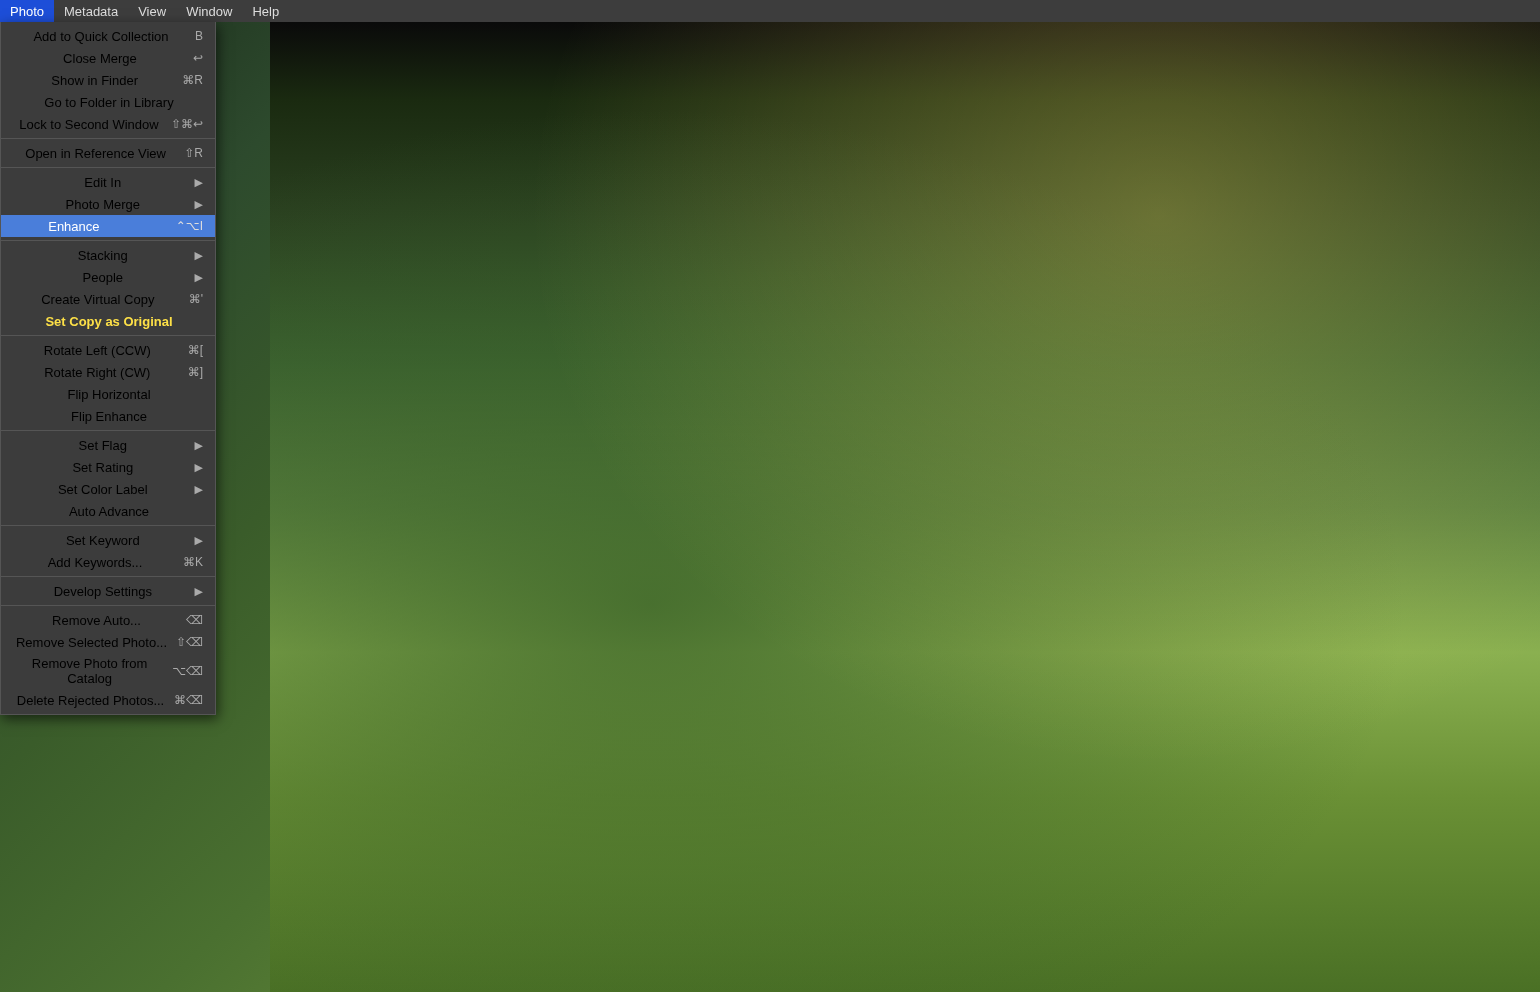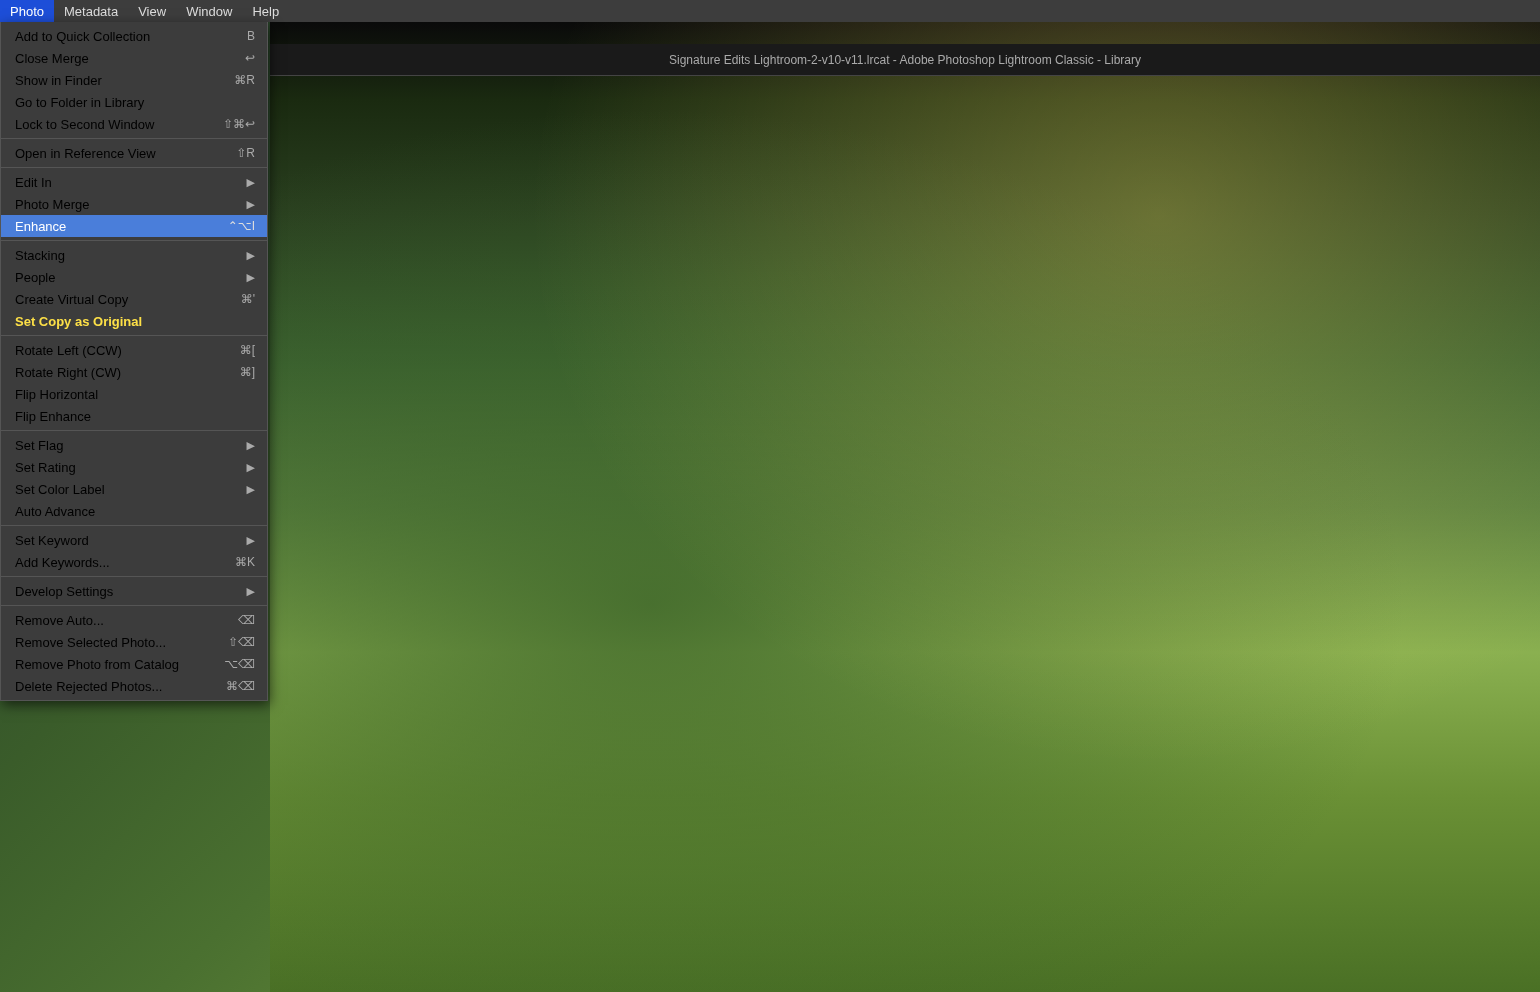--- a/index.html
+++ b/index.html
@@ -87,27 +87,28 @@
     .top-info-bar-text {
       font-size: 12px;
       color: #aaa;
     }
 
     
     .dropdown-menu {
       position: absolute;
       top: 22px;
       left: 0;
-      width: 268px;
+      width: 216px;
       background: #3c3c3c;
       border: 1px solid #555;
       border-top: none;
       z-index: 100;
       box-shadow: 2px 4px 12px rgba(0,0,0,0.6);
       padding: 3px 0;
+      text-align: center;
     }
 
     .menu-row {
       display: flex;
       align-items: center;
       padding: 3px 12px 3px 14px;
       cursor: pointer;
       min-height: 22px;
       position: relative;
     }
@@ -173,23 +174,20 @@
     <span>Window</span>
   </div>
   <div class="menu-item">
     <span>Help</span>
   </div>
 </div>
 
 <div class="photo-bg">
   <div class="photo-overlay"></div>
 
-  <div class="top-info-bar">
-    <span class="top-info-bar-text">Signature Edits Lightroom-2-v10-v11.lrcat - Adobe Photoshop Lightroom Classic - Library</span>
-  </div>
 </div>
 
 <div class="dropdown-menu" id="dropdown-menu">
 <div class="menu-row">
       <span class="menu-row-label">Add to Quick Collection</span>
       <span class="menu-shortcut">B</span>
     </div>
     <div class="menu-row">
       <span class="menu-row-label">Close Merge</span>
       <span class="menu-shortcut">↩</span>

